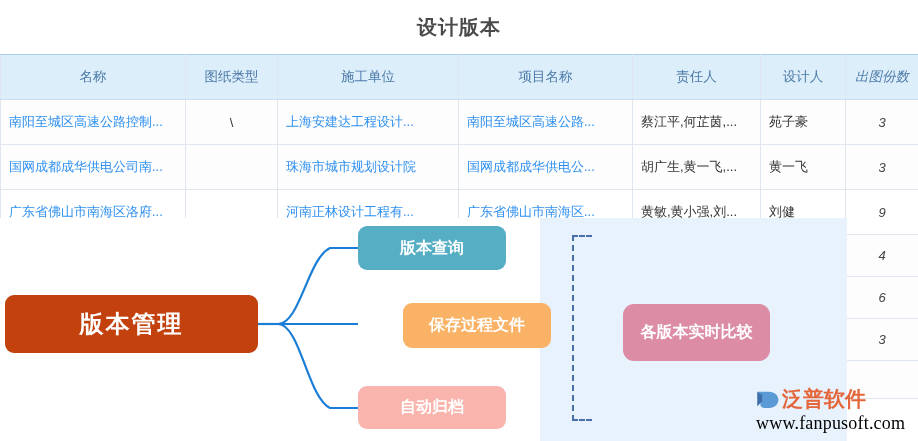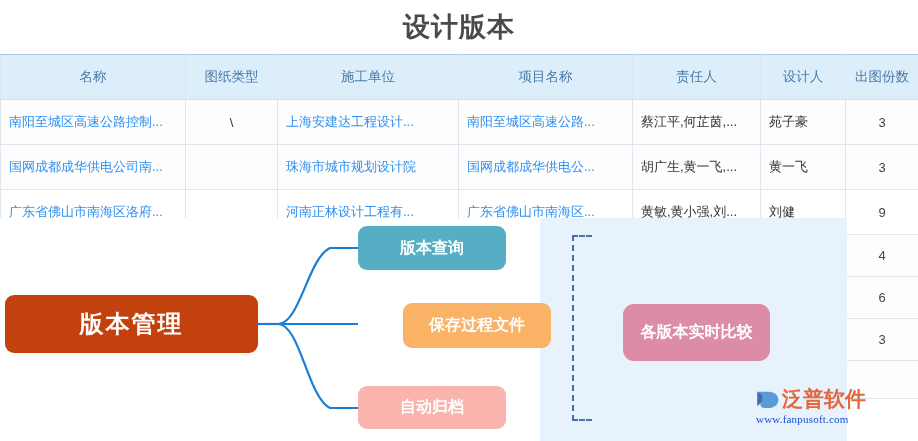--- a/index.html
+++ b/index.html
@@ -24,21 +24,21 @@
 
   
   .page-title {
     position: absolute;
     left: 0;
     top: 4px;
     width: 918px;
     height: 46px;
     line-height: 46px;
     text-align: center;
-    font-size: 27px;
+    font-size: 20px;
     font-weight: bold;
     color: #4a4a4a;
     letter-spacing: 1px;
   }
 
   
   .grid {
     position: absolute;
     left: 0;
     top: 54px;
@@ -84,21 +84,21 @@
   .cell-num {
     text-align: center;
     color: #444444;
   }
   .c-name   { width: 185px; }
   .c-type   { width: 92px;  }
   .c-unit   { width: 181px; }
   .c-proj   { width: 174px; }
   .c-resp   { width: 128px; }
   .c-des    { width: 85px; font-family: Liberation Serif, serif;  }
-  .c-cnt    { width: 73px;  }
+  .c-cnt    { width: 73px; font-style: italic;  }
 
   
   .overlay {
     position: absolute;
     left: 0;
     top: 218px;
     width: 918px;
     height: 223px;
   }
   .overlay-left {
@@ -194,22 +194,22 @@
   }
   .wm-text {
     font-size: 21px;
     font-weight: bold;
     color: #e4673c;
     letter-spacing: 0px;
     line-height: 26px;
   }
   .wm-url {
     font-family: "Liberation Serif", "DejaVu Serif", serif;
-    font-size: 11px;
-    color: #1d4ed8;
+    font-size: 18px;
+    color: #000000;
     letter-spacing: 0.2px;
     margin-top: 1px;
     margin-left: 2px;
   }
 </style>
 </head>
 <body>
 
 <div id="page">
 

